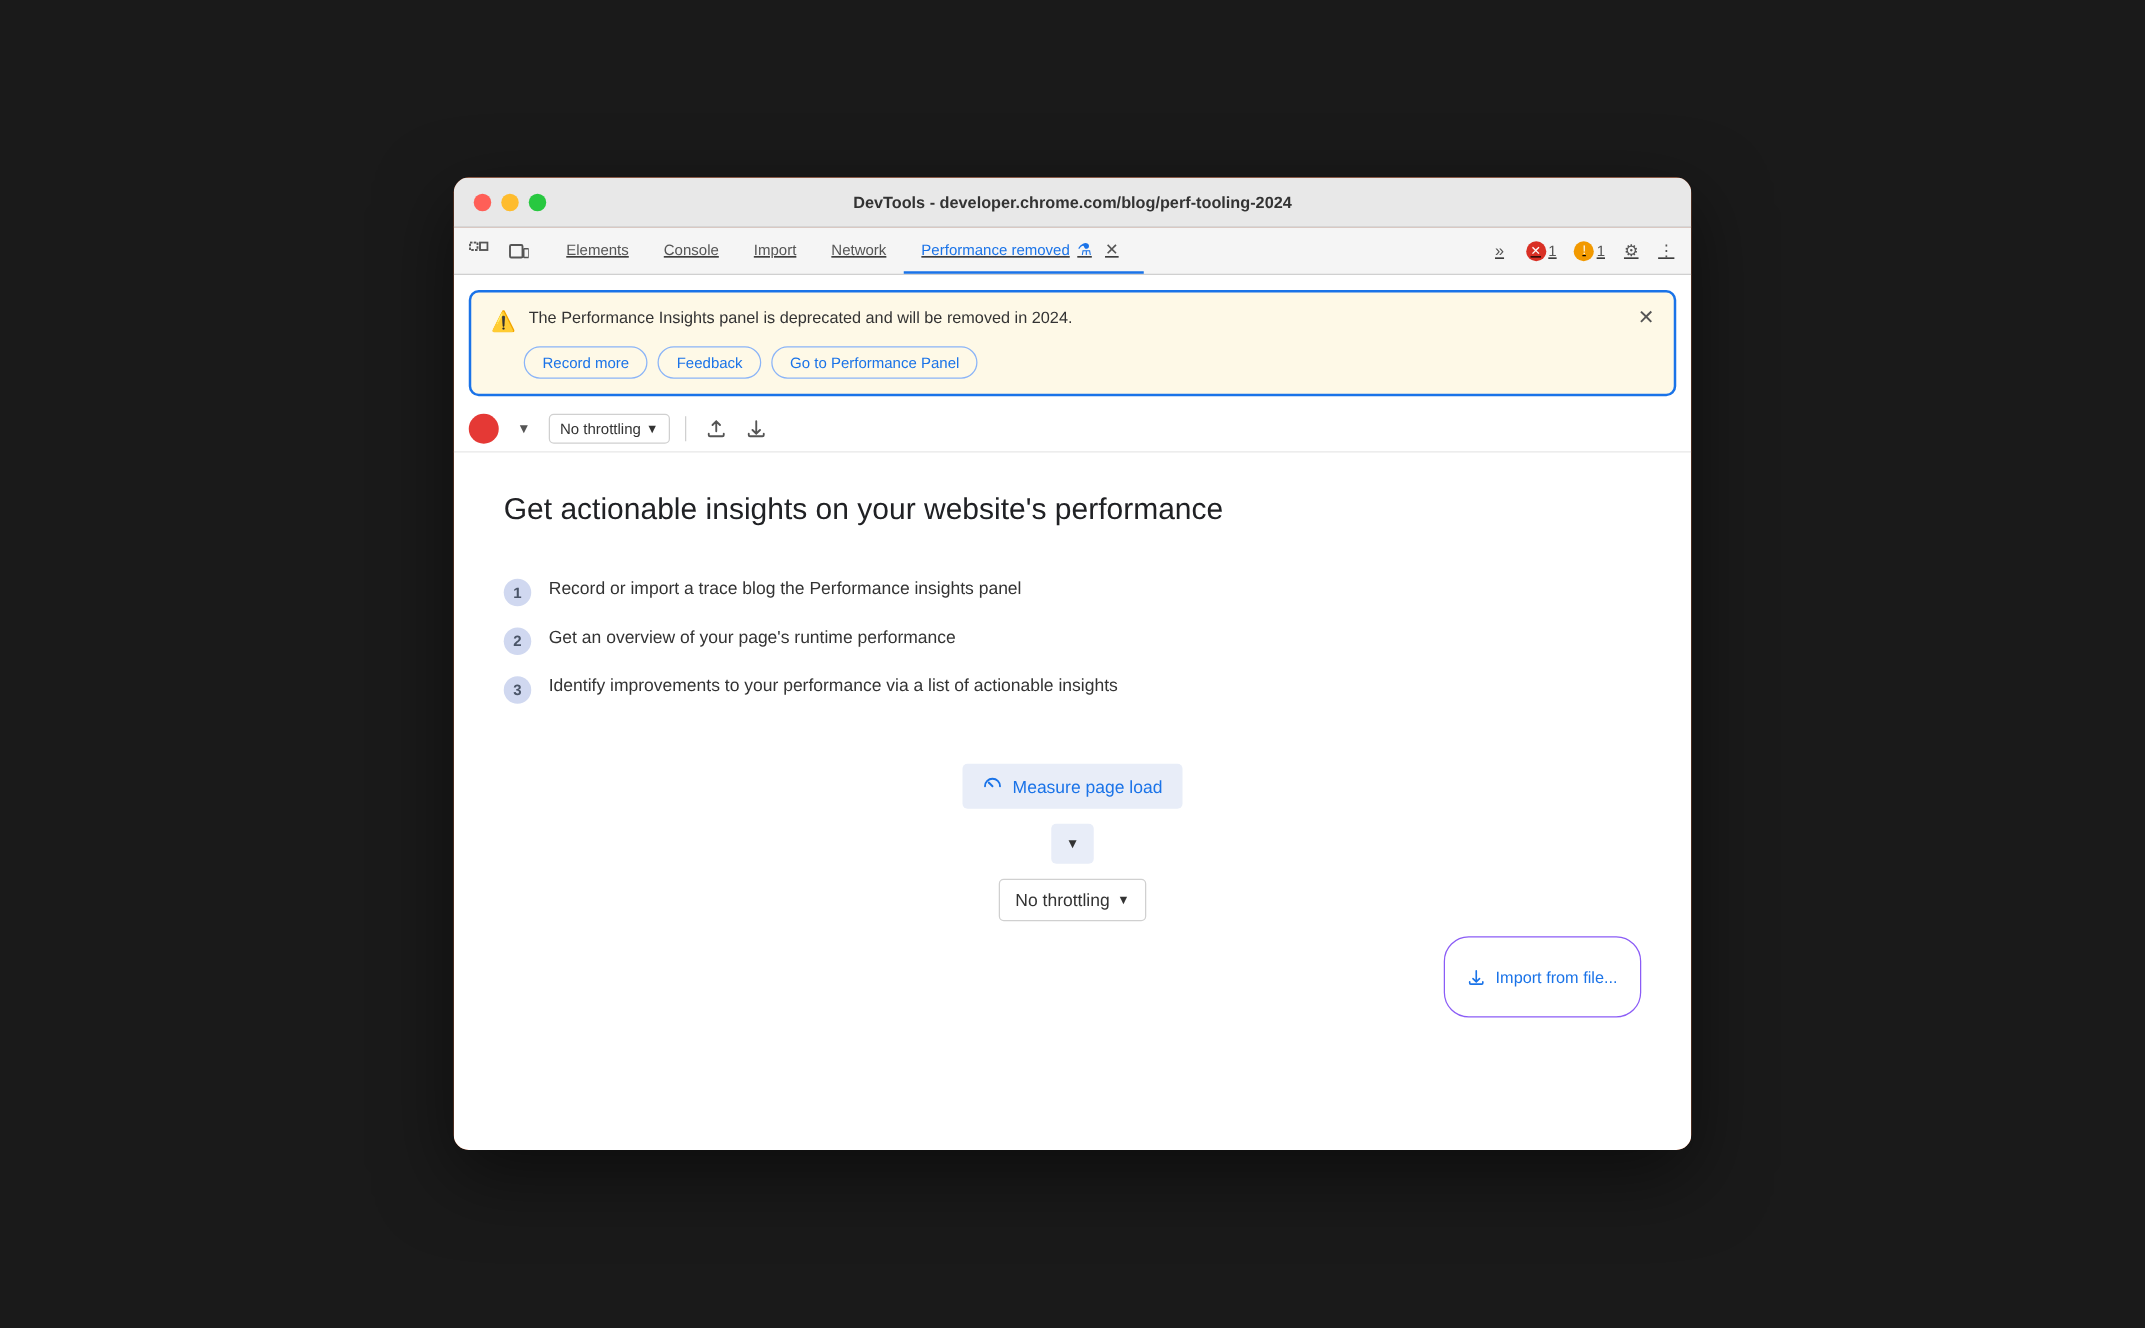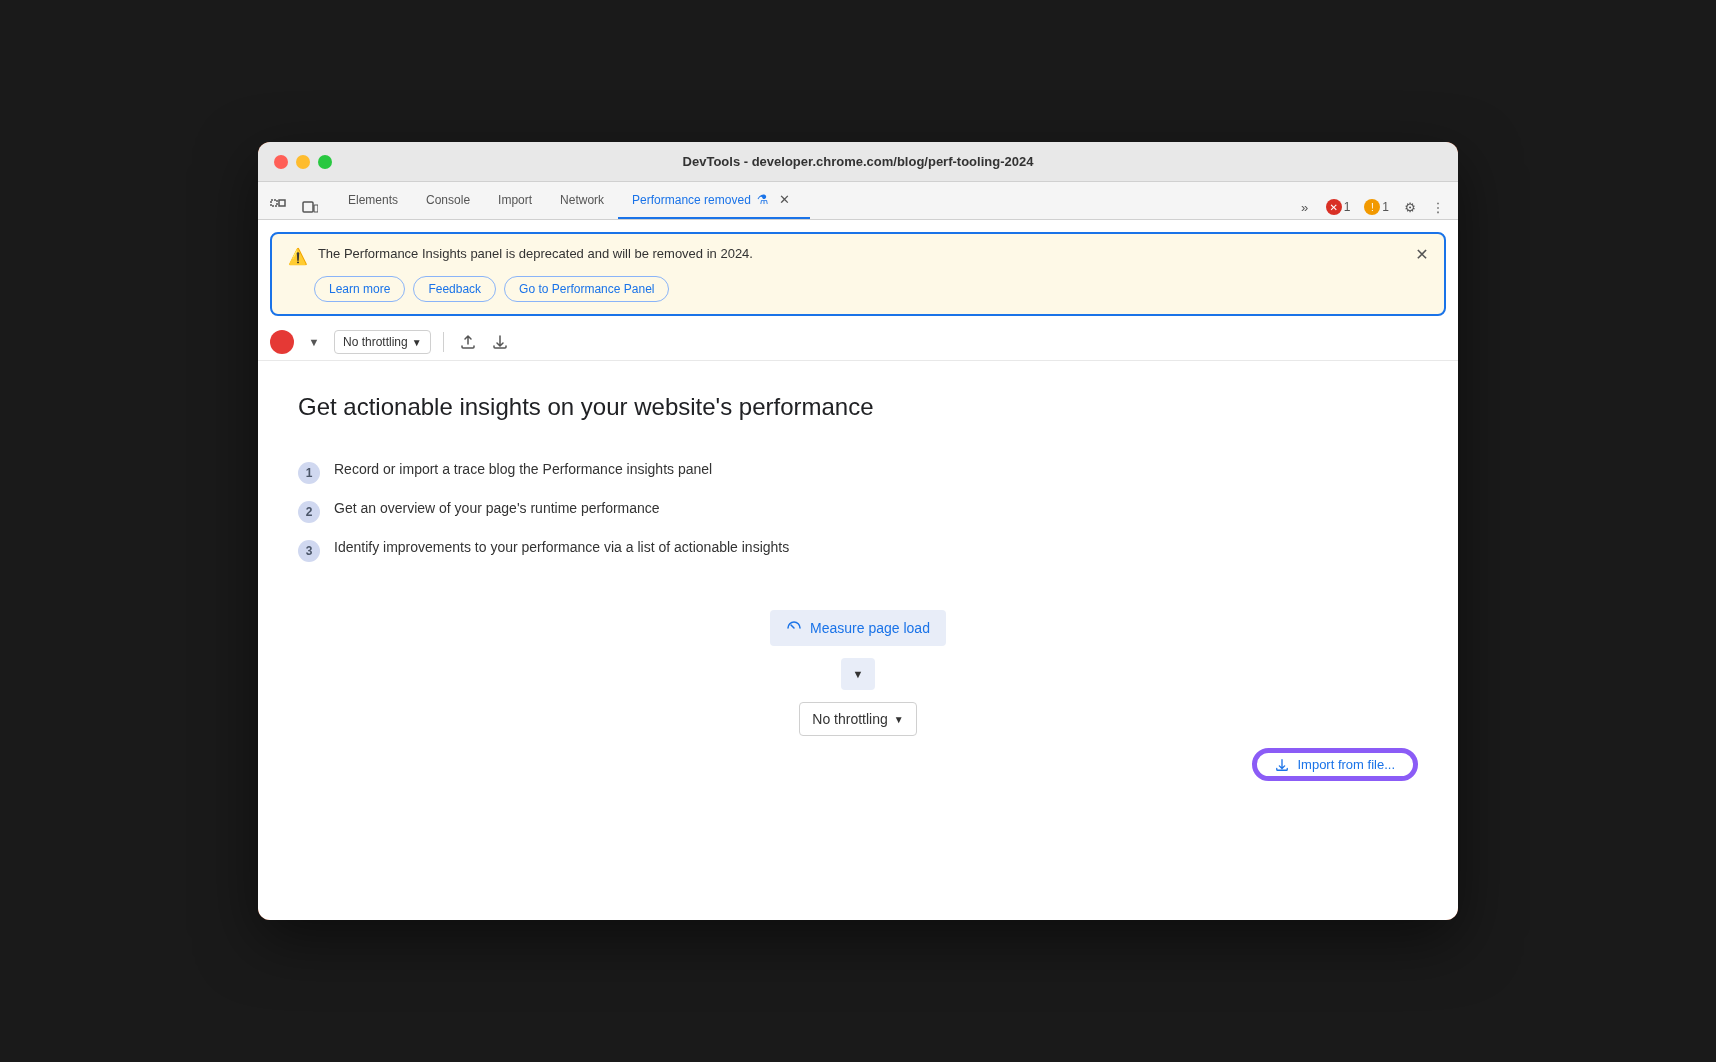--- a/index.html
+++ b/index.html
@@ -6,21 +6,21 @@
     body {
       background: #1a1a1a;
       display: flex;
       justify-content: center;
       align-items: center;
       min-height: 100vh;
       font-family: -apple-system, BlinkMacSystemFont, 'Segoe UI', sans-serif;
     }
 
     .window {
-      width: 1200px;
+      width: 990px;
       background: #c2410c;
       border-radius: 12px;
       box-shadow: 0 20px 60px rgba(0,0,0,0.5);
       overflow: hidden;
     }
 
     
     .title-bar {
       background: #e8e8e8;
       padding: 12px 16px;
@@ -51,23 +51,24 @@
       font-size: 13px;
       font-weight: 600;
       color: #333;
     }
 
     
     .tab-bar {
       background: #f5f5f5;
       border-bottom: 1px solid #d0d0d0;
       display: flex;
-      align-items: flex-end;
+      align-items: center;
       padding: 0 8px;
       height: 38px;
+      text-decoration: underline;
     }
 
     .tab-icons {
       display: flex;
       align-items: center;
       gap: 8px;
       margin-right: 12px;
     }
 
     .tab-icon-btn {
@@ -336,23 +337,23 @@
       font-size: 14px;
       color: #333;
       cursor: pointer;
     }
 
     .import-btn {
       display: flex;
       align-items: center;
       gap: 8px;
       background: white;
-      border: 5px solid #8b5cf6;
+      border: 1px solid #8b5cf6;
       border-radius: 20px;
-      padding: 4px 18px;
+      padding: 24px 18px;
       font-size: 13px;
       color: #1a73e8;
       cursor: pointer;
       margin-left: auto;
       justify-content: center;
     }
 
     .chevron {
       font-size: 10px;
     }
@@ -423,21 +424,21 @@
   </div>
 
   <div class="devtools-content">
 
     <div class="warning-banner">
       <div class="warning-message">
         <span class="warning-icon">⚠️</span>
         <span>The Performance Insights panel is deprecated and will be removed in 2024.</span>
       </div>
       <div class="warning-buttons">
-        <button class="warning-btn">Learn more</button>
+        <button class="warning-btn">Record more</button>
         <button class="warning-btn">Feedback</button>
         <button class="warning-btn">Go to Performance Panel</button>
       </div>
       <div class="warning-close">✕</div>
     </div>
 
     <div class="toolbar">
       <div class="record-btn"></div>
       <div class="tab-action-btn" style="font-size:11px;">▼</div>
       <div class="dropdown-btn">

